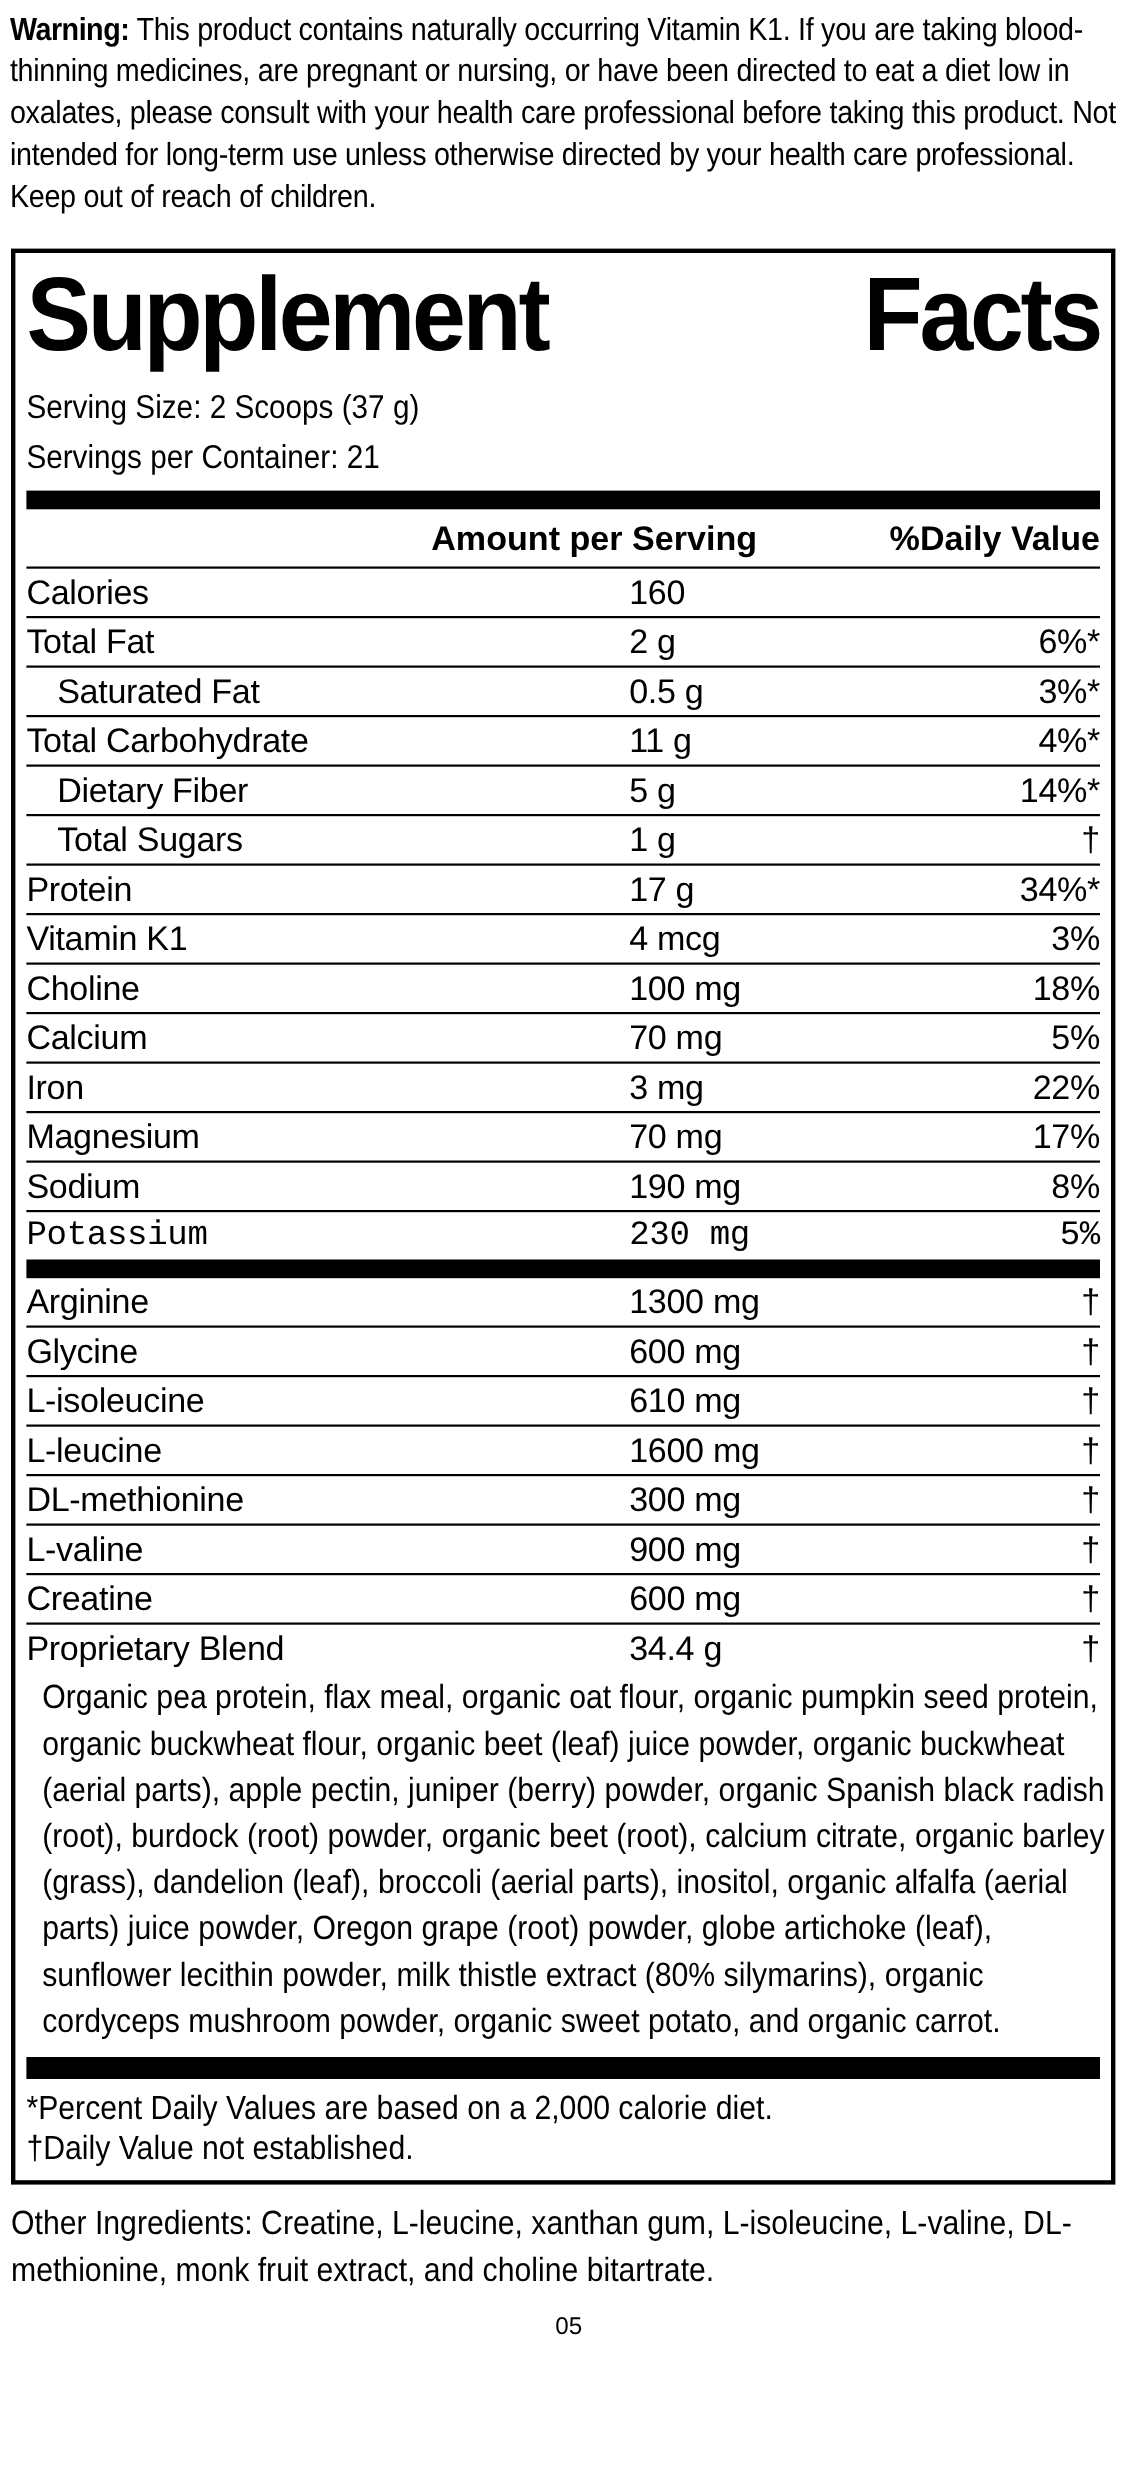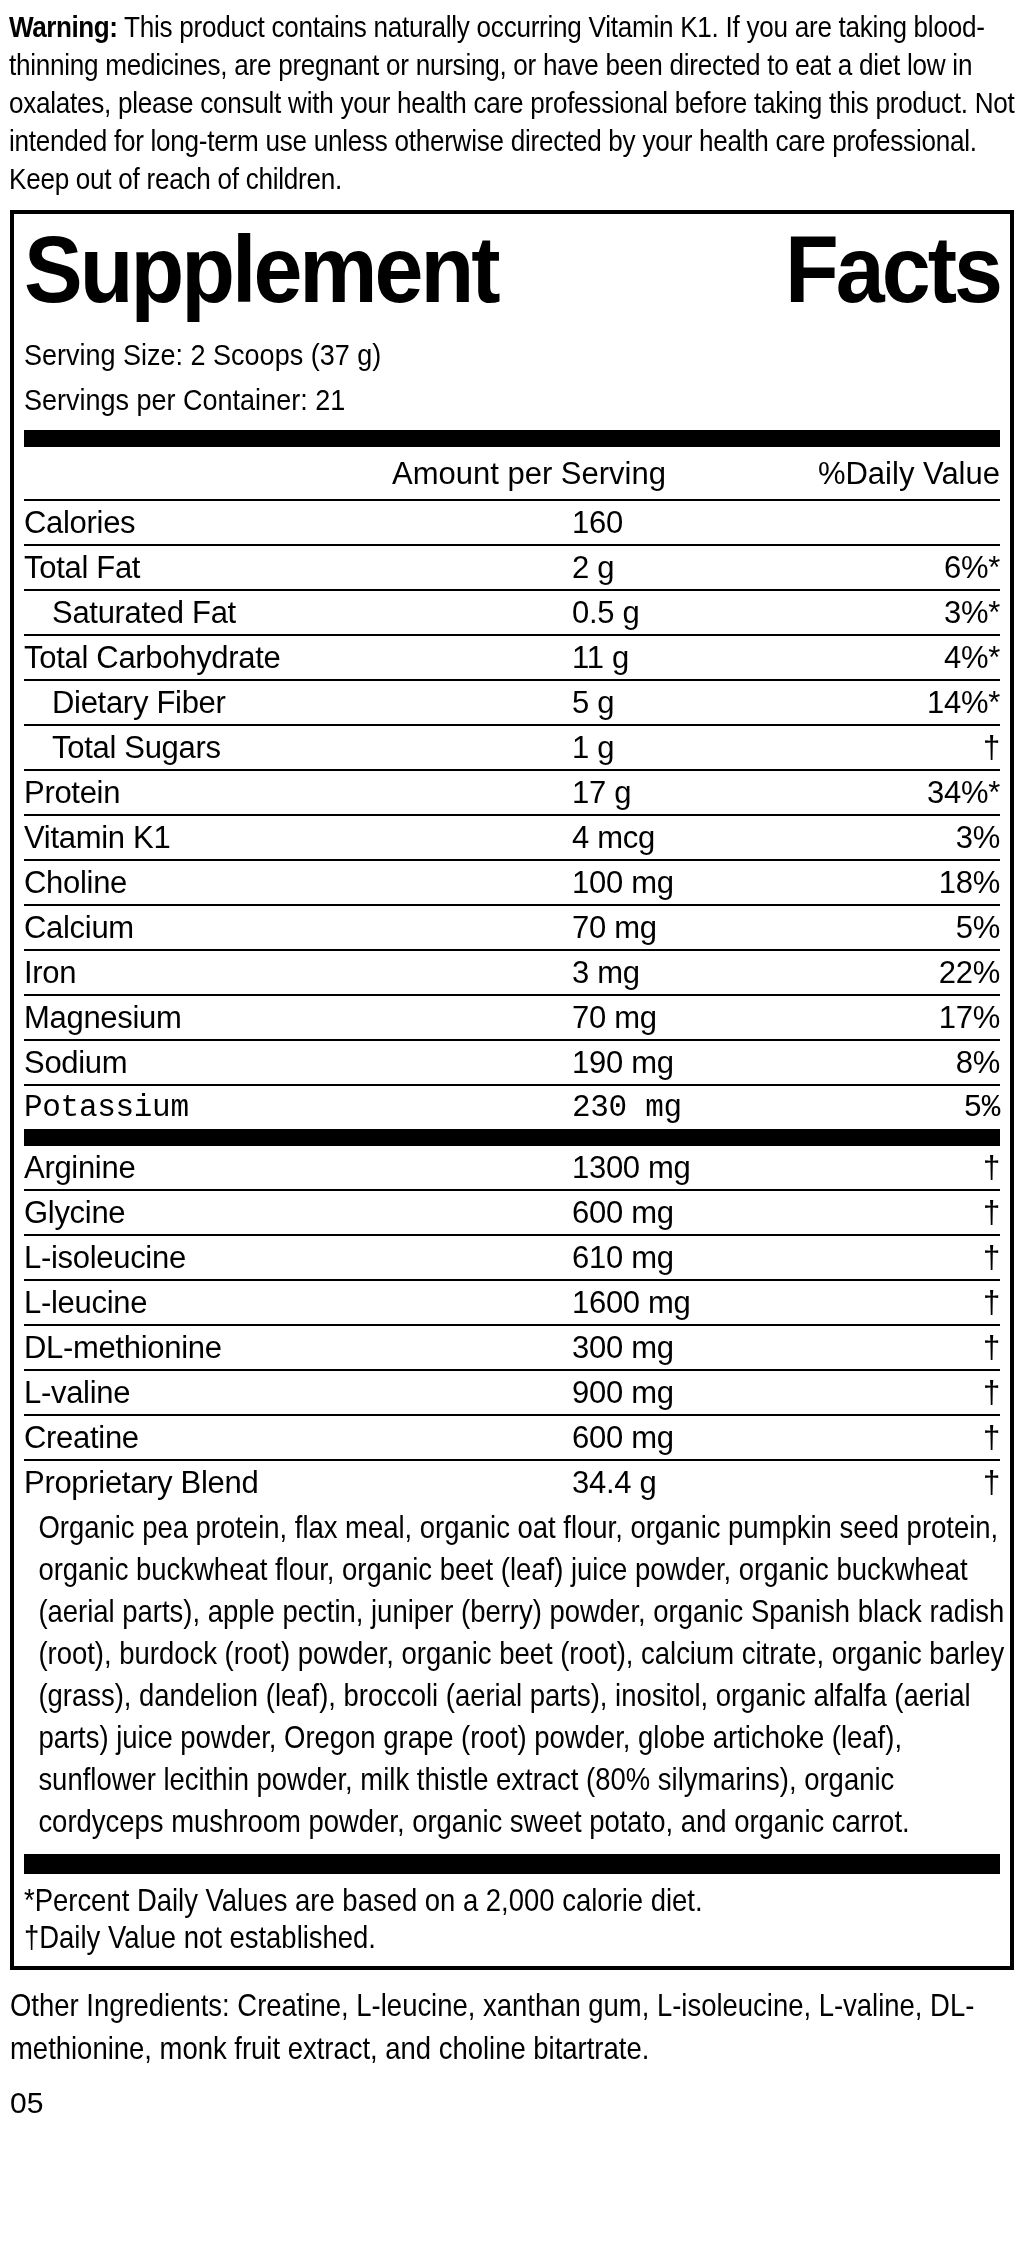--- a/index.html
+++ b/index.html
@@ -18,21 +18,21 @@
 
   .warning {
     padding: 8px 14px 0 10px;
     font-size: 29px;
     line-height: 38px;
     letter-spacing: -0.3px;
   }
   .warning b { letter-spacing: -0.5px; }
 
   .box {
-    margin: 12px 10px 0 10px;
+    margin: 28px 10px 0 10px;
     border: 4px solid #000;
     padding: 4px 10px 8px 10px;
   }
 
   .title-row {
     display: flex;
     justify-content: space-between;
     font-weight: bold;
     font-size: 88px;
     letter-spacing: -3px;
@@ -49,21 +49,21 @@
   }
 
   .bar { background: #000; }
   .bar-a { height: 17px; margin-top: 8px; }
   .bar-b { height: 17px; }
   .bar-c { height: 20px; margin-top: 6px; }
 
   .header-row {
     display: flex;
     align-items: center;
-    font-weight: normal;
+    font-weight: bold;
     font-size: 31px;
     line-height: 36px;
     padding: 9px 0 7px 0;
     border-bottom: 2.5px solid #000;
   }
   .header-spacer { width: 368px; flex: none; }
   .header-dv { margin-left: auto; }
 
   .row {
     display: grid;
@@ -97,21 +97,22 @@
   }
 
   .other-ing {
     margin: 14px 12px 0 10px;
     font-size: 30.5px;
     line-height: 43px;
   }
 
   .page-num {
     margin: 16px 0 10px 10px;
-    font-size: 30px;
+    font-size: 22px;
+    text-align: center;
   }
 </style>
 </head>
 <body>
 
 <div class="warning cond">
   <b>Warning:</b><span> This product contains naturally occurring Vitamin K1. If you are taking blood-thinning medicines, are pregnant or nursing, or have been directed to eat a diet low in oxalates, please consult with your health care professional before taking this product. Not intended for long-term use unless otherwise directed by your health care professional. Keep out of reach of children.</span>
 </div>
 
 <div class="box">

